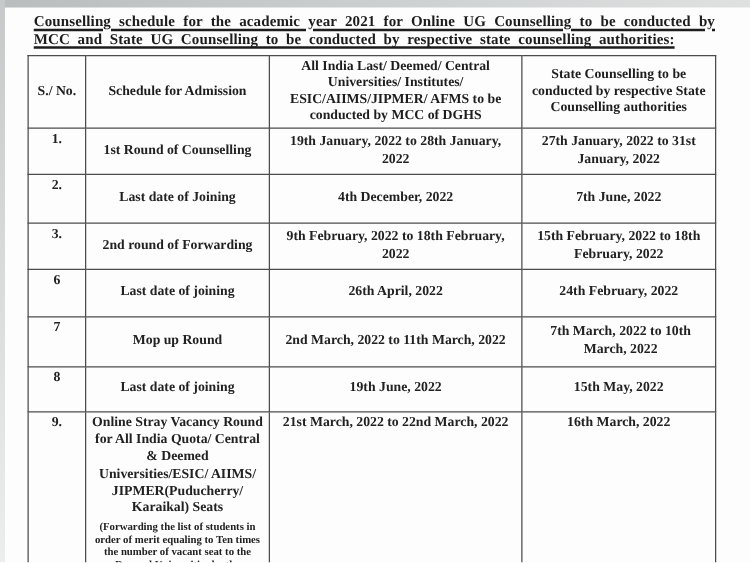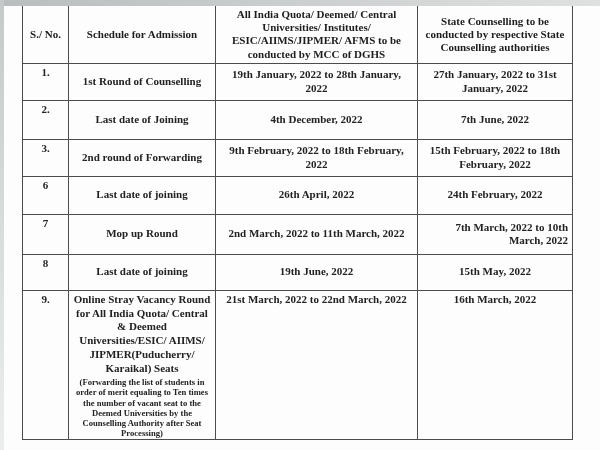--- a/index.html
+++ b/index.html
@@ -61,49 +61,50 @@
   td.sno { vertical-align: top; padding-top: 2px; }
   tbody tr:nth-child(1) { height: 37px; }
   tbody tr:nth-child(2) { height: 39px; }
   tbody tr:nth-child(3) { height: 37px; }
   tbody tr:nth-child(4) { height: 38px; }
   tbody tr:nth-child(5) { height: 40px; }
   tbody tr:nth-child(6) { height: 36px; }
   tbody tr:nth-child(7) { height: 112px; }
   tbody tr:nth-child(8) { height: 40px; }
   
-  tbody tr:nth-child(5) td:last-child { text-align: right; padding-left: 7px; margin-top: 12px; }
+  tbody tr:nth-child(5) td:last-child { text-align: center; padding-left: 7px; margin-top: 12px; }
   
   tbody tr:nth-child(7) td { vertical-align: top; padding-top: 2px; }
   .note {
     font-size: 8.6px;
     line-height: 1.18;
     margin-top: 2px;
   }
 </style>
 </head>
 <body>
 
 <div class="page">
   <div class="scan-edge-top"></div>
   <div class="scan-edge-left"></div>
 
+  <div class="title">Counselling schedule for the academic year 2021 for Online UG Counselling to be conducted by MCC and State UG Counselling  to be conducted by respective state counselling authorities:</div>
 
   <table class="schedule">
     <colgroup>
       <col style="width:46px">
       <col style="width:147px">
       <col style="width:202px">
       <col style="width:155px">
     </colgroup>
     <thead>
       <tr id="header-row">
           <th>S./ No.</th>
           <th>Schedule for Admission</th>
-          <th>All India Quota/ Deemed/ Central Universities/ Institutes/ ESIC/AIIMS/JIPMER/ AFMS to be conducted by MCC of DGHS</th>
+          <th>All India Last/ Deemed/ Central Universities/ Institutes/ ESIC/AIIMS/JIPMER/ AFMS to be conducted by MCC of DGHS</th>
           <th>State Counselling to be conducted by respective State Counselling authorities</th>
         </tr>
     </thead>
     <tbody id="table-body">
         <tr>
           <td class="sno">1.</td>
           <td>
             <div>1st Round of Counselling</div>
           </td>
           <td>19th January, 2022 to 28th January, 2022</td>

